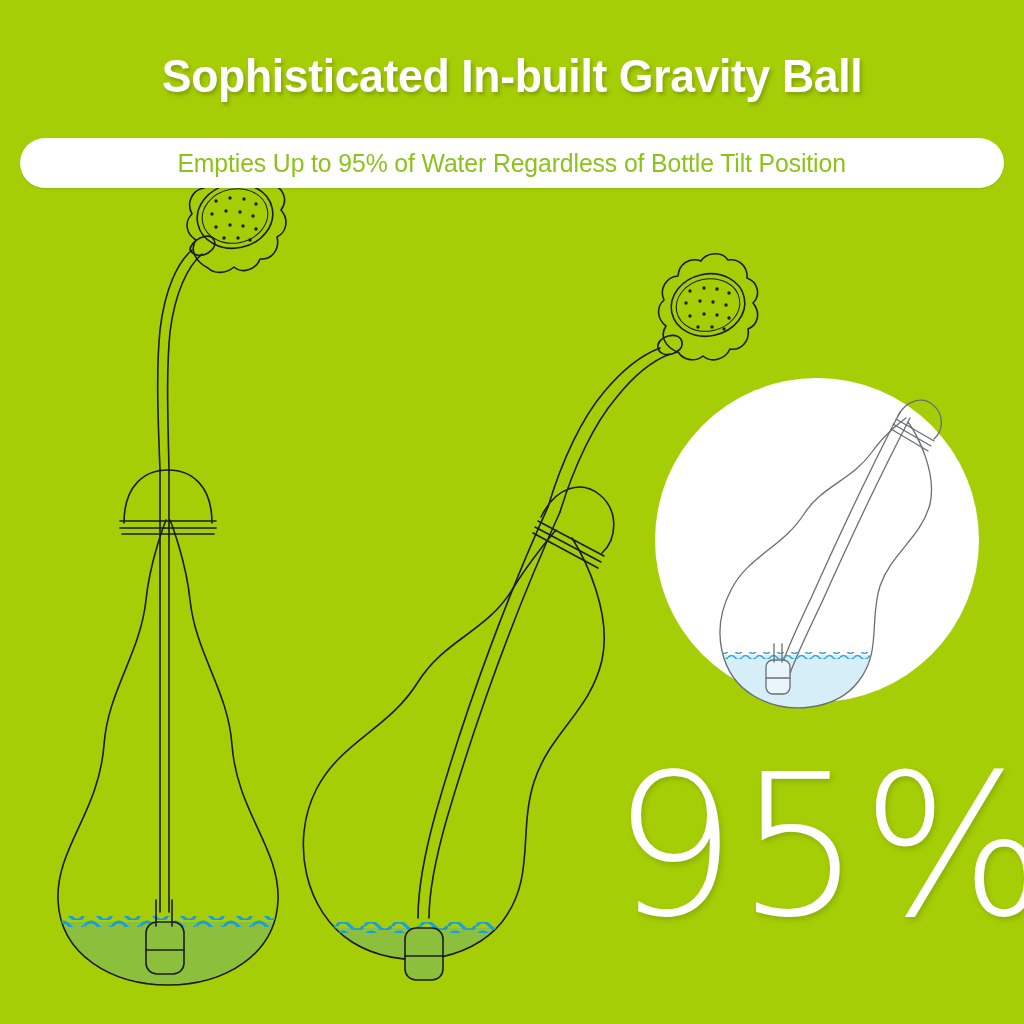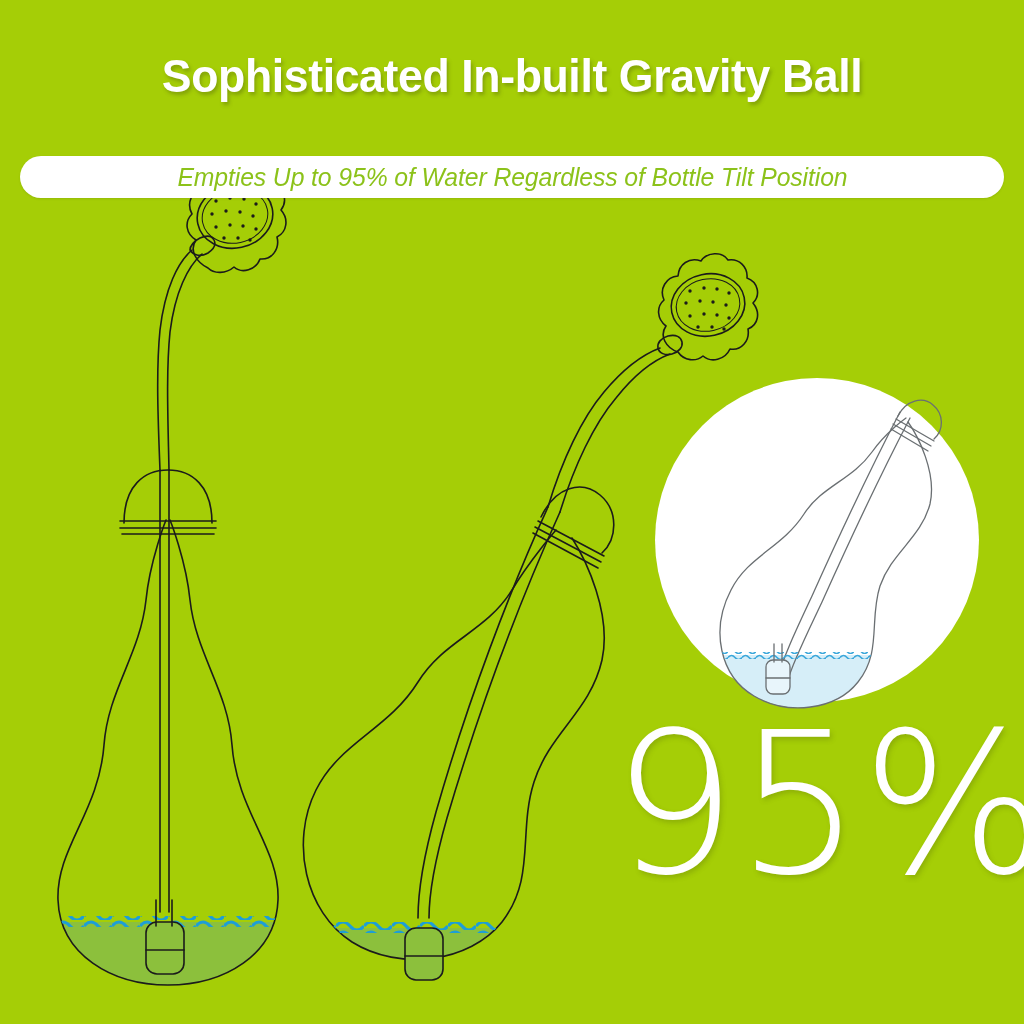--- a/index.html
+++ b/index.html
@@ -31,45 +31,44 @@
     letter-spacing: -0.4px;
     color: #ffffff;
     text-shadow: 2px 3px 4px rgba(90,110,10,0.45);
     line-height: 1.05;
     white-space: nowrap;
     transform: scaleX(0.97);
   }
 
   #subtitle-pill {
     position: absolute;
-    top: 156px;
+    top: 138px;
     left: 20px;
     width: 984px;
-    height: 42px;
+    height: 50px;
     border-radius: 25px;
     background: #ffffff;
     display: flex;
     align-items: center;
     justify-content: center;
     box-shadow: 0 1px 2px rgba(80,100,10,0.18);
-    font-style: italic;
   }
   #subtitle-text {
     font-size: 25px;
     color: #8cc21a;
     letter-spacing: -0.1px;
     white-space: nowrap;
     transform: scaleX(0.99);
   }
 
   
   #percent-figure {
     position: absolute;
     left: 612px;
-    top: 706px;
+    top: 748px;
     width: 400px;
     text-align: right;
     font-family: "DejaVu Sans", sans-serif;
     font-weight: 300;
     font-size: 196px;
     line-height: 1;
     color: #ffffff;
     text-shadow: 2px 3px 5px rgba(90,110,10,0.30);
     white-space: nowrap;
   }

